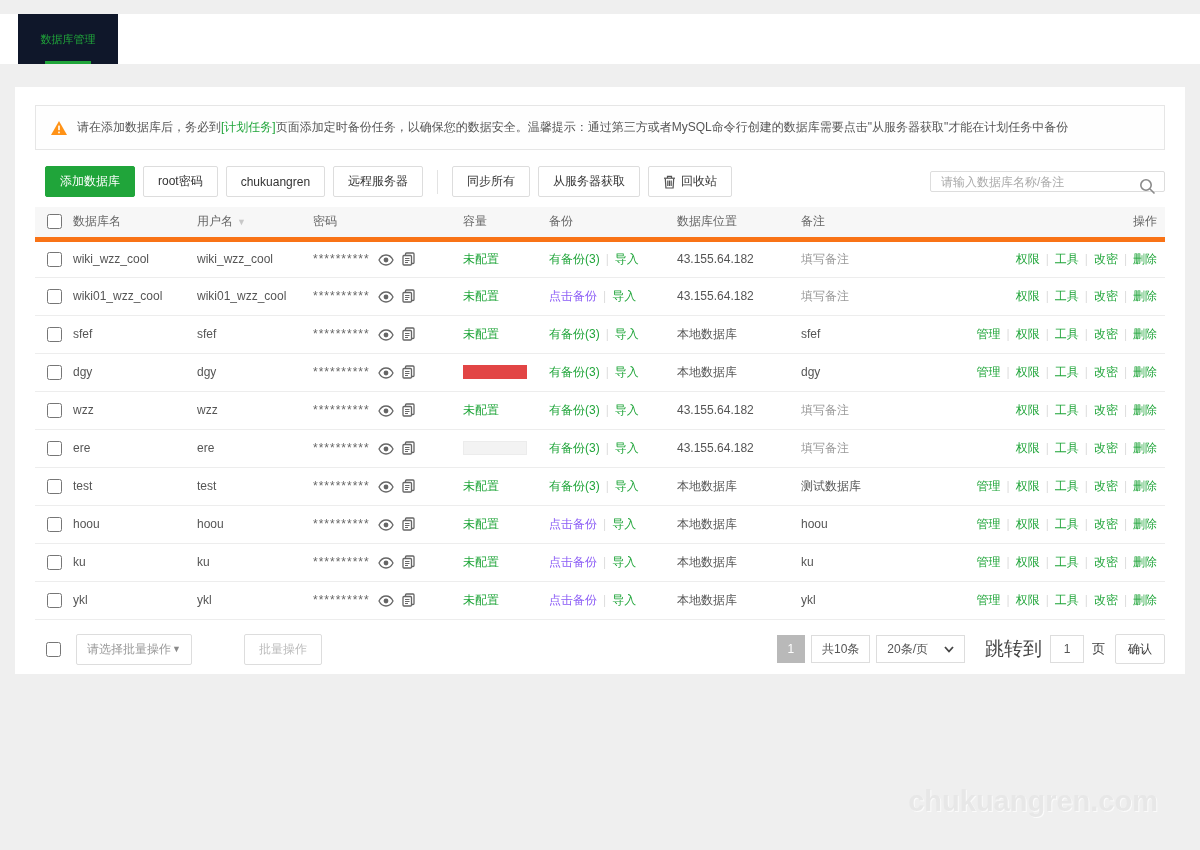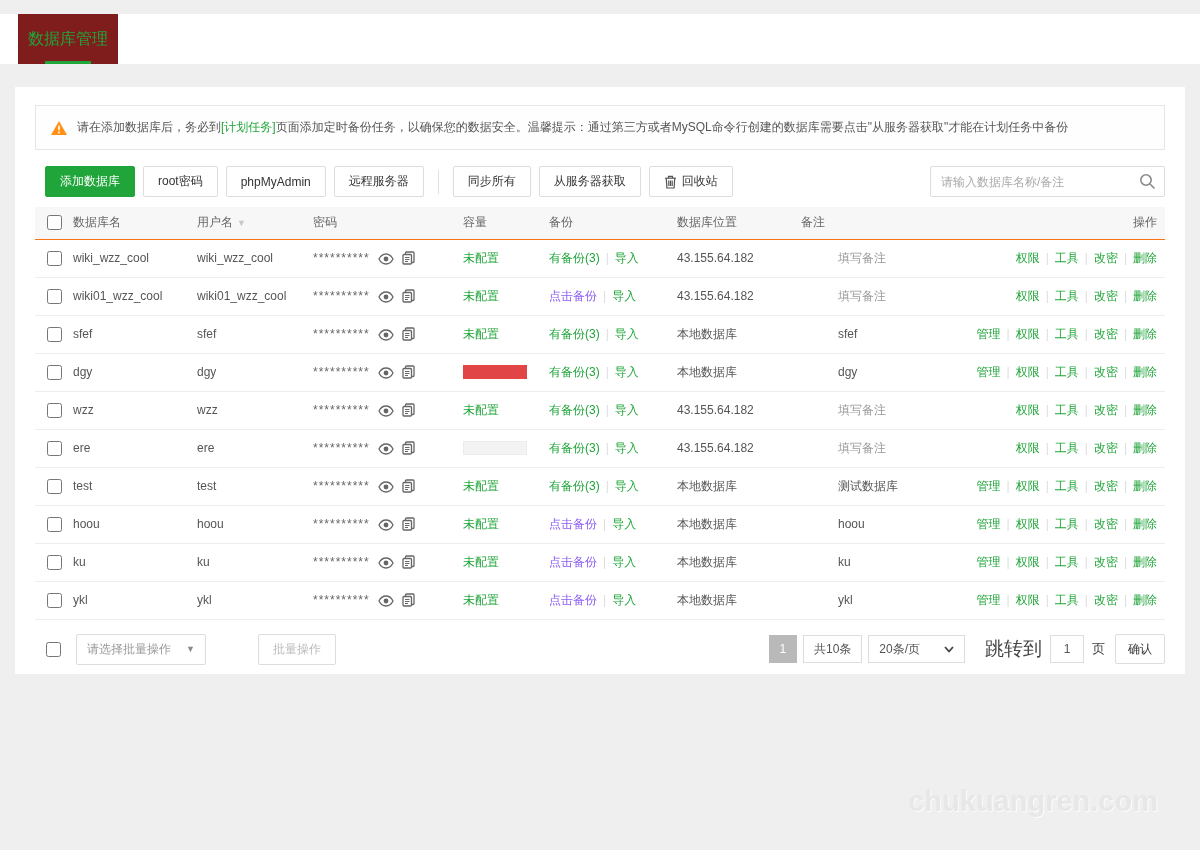--- a/index.html
+++ b/index.html
@@ -5,75 +5,75 @@
   * { box-sizing: border-box; }
   html,body { margin:0; padding:0; }
   body {
     width:1200px; height:850px; overflow:hidden; position:relative;
     background:#efefef; color:#555;
     font-family:"Liberation Sans","DejaVu Sans",sans-serif; font-size:12px;
   }
   
   .top-band { margin-top:14px; height:50px; background:#fff; padding-left:18px; display:flex; }
   .tab {
-    width:100px; background:#7f1d1d; color:#20a53a; font-size:16px;
+    width:100px; background:#0f172a; color:#20a53a; font-size:11px;
     display:flex; align-items:center; justify-content:center; position:relative; cursor:pointer;
   }
   .tab::after { content:""; position:absolute; bottom:0; left:50%; transform:translateX(-50%);
     width:46px; height:3px; background:#20a53a; }
   
   .card { margin:23px 15px 0; background:#fff; padding:18px 20px 20px; height:587px; }
   
   .alert { border:1px solid #e6e6e6; background:#fefefe; padding:13px 15px;
     display:flex; align-items:center; gap:10px; color:#555; }
   .alert a { color:#20a53a; text-decoration:none; cursor:pointer; }
   
   .toolbar { margin-top:16px; display:flex; align-items:center;padding-left:10px; }
   .btn { height:31px; padding:0 14px; border:1px solid #ddd; background:#fff; color:#333;
     font-size:12px; border-radius:2px; margin-right:8px; cursor:pointer;
     display:inline-flex; align-items:center; gap:5px; font-family:inherit; }
   .btn-primary { background:#20a53a; border-color:#20a53a; color:#fff; }
   .v-divider { width:1px; height:24px; background:#e3e3e3; margin:0 14px 0 6px; }
   .search-wrap { margin-left:auto; position:relative; }
-  .search-wrap input { width:235px; height:31px; border:1px solid #ddd; border-radius:2px;
+  .search-wrap input { width:235px; height:21px; border:1px solid #ddd; border-radius:2px;
     padding:0 32px 0 10px; font-size:12px; color:#555; font-family:inherit; outline:none; }
   .search-wrap input::placeholder { color:#aaa; }
   .search-icon { position:absolute; right:9px; top:7px; cursor:pointer; }
   
   table { width:100%; border-collapse:collapse; margin-top:10px; table-layout:fixed; }
   th { background:#f7f7f7; font-weight:normal; color:#666; text-align:left; height:32px;
-    padding:0 8px 0 0; border-bottom:1px solid #f97316; }
+    padding:0 8px 0 0; border-bottom:5px solid #f97316; }
   td { height:38px; padding:0 8px 0 0; border-bottom:1px solid #ededed; color:#555; }
   .col-check { text-align:center; padding:0; }
   th.actions, td.actions { text-align:right; }
   input[type="checkbox"] { width:15px; height:15px; accent-color:#20a53a; cursor:pointer; }
   .sort-caret { color:#c8c8c8; font-size:9px; margin-left:4px; }
   .lnk { color:#20a53a; text-decoration:none; cursor:pointer; }
   .lnk.orange { color:#8b5cf6;font-family:Liberation Mono, monospace; }
   .sep { color:#ddd; margin:0 6px; }
   .stars { color:#666; letter-spacing:1px; }
   .pwd-icon { vertical-align:-3px; margin-left:8px; cursor:pointer; }
   .bar { display:inline-block; width:64px; height:14px; vertical-align:middle; }
   .bar.red { background:#e24545; }
   .bar.gray { background:#f3f3f3; border:1px solid #ececec; }
-  .remark { cursor:pointer;margin-left:37px; }
+  .remark { cursor:pointer; }
   .remark.ph { color:#999; }
   
   .tfoot { display:flex; align-items:center; padding-top:14px; }
-  .batch-select { border:1px solid #ddd; border-radius:2px; height:31px; width:130px;
+  .batch-select { border:1px solid #ddd; border-radius:2px; height:31px; width:116px;
     display:flex; align-items:center; justify-content:space-between; padding:0 10px;
     color:#999; margin:0 8px 0 12px; cursor:pointer; }
   .batch-caret { color:#8a8a8a; font-size:9px; }
   .btn-disabled { color:#bbb; cursor:default; }
   .pagination { margin-left:auto; display:flex; align-items:center; }
   .page-cur { width:28px; height:28px; background:#b9b9b9; color:#fff;
     display:flex; align-items:center; justify-content:center; }
   .page-box { border:1px solid #ddd; height:28px; display:flex; align-items:center;
     padding:0 10px; margin-left:6px; color:#555; background:#fff; }
-  .page-size { cursor:pointer; gap:24px; }
+  .page-size { cursor:pointer; gap:16px; }
   .jump-label { margin-left:20px; font-size:19px; color:#444; }
   .jump-input { width:34px; height:28px; border:1px solid #ddd; text-align:center;
     margin-left:8px; font-size:12px; color:#555; font-family:inherit; outline:none; }
   .page-unit { margin:0 10px 0 8px; font-size:13px; color:#444; }
   .confirm-btn { height:30px; padding:0 12px; border:1px solid #ddd; background:#fff;
     border-radius:2px; color:#333; font-size:12px; cursor:pointer; font-family:inherit; }
   
   .watermark { position:absolute; right:42px; bottom:32px; text-align:center; user-select:none; }
   .wm-cn { font-family:"DejaVu Serif","Liberation Serif",serif; font-style:italic; font-weight:bold;
     font-size:42px; color:#fdfdfd; letter-spacing:16px; text-shadow:1px 2px 2px rgba(0,0,0,0.07); }
@@ -100,21 +100,21 @@
         </svg>
     </span>
     <span>
       <span>请在添加数据库后，务必到</span><a>[计划任务]</a><span>页面添加定时备份任务，以确保您的数据安全。温馨提示：通过第三方或者MySQL命令行创建的数据库需要点击"从服务器获取"才能在计划任务中备份</span>
     </span>
   </div>
 
   <div class="toolbar">
     <button class="btn btn-primary">添加数据库</button>
     <button class="btn">root密码</button>
-    <button class="btn">phpMyAdmin</button>
+    <button class="btn">chukuangren</button>
     <button class="btn">远程服务器</button>
     <span class="v-divider"></span>
     <button class="btn">同步所有</button>
     <button class="btn">从服务器获取</button>
     <button class="btn">
       <span style="display:inline-flex;">
         <svg width="13" height="14" viewBox="0 0 13 14" fill="none" stroke="#555" stroke-width="1.2">
             <path d="M1 3.2 H12"></path>
             <path d="M4.5 3 V1.4 H8.5 V3"></path>
             <path d="M2.3 3.4 L2.9 13 H10.1 L10.7 3.4"></path>

